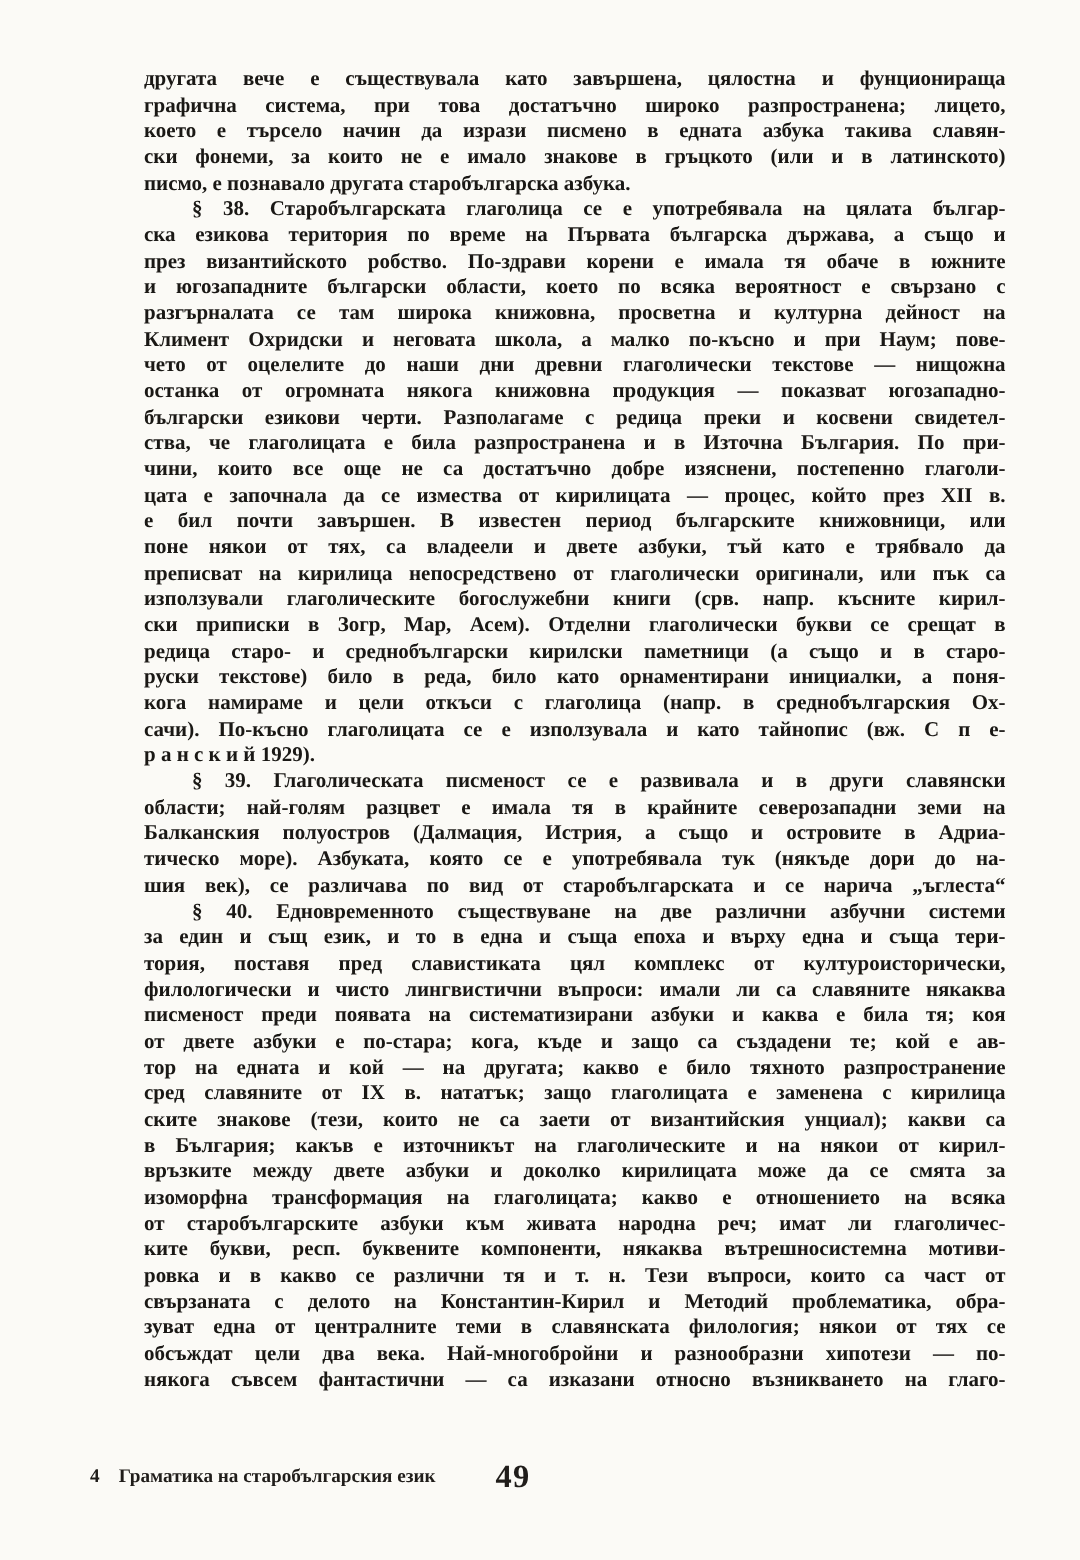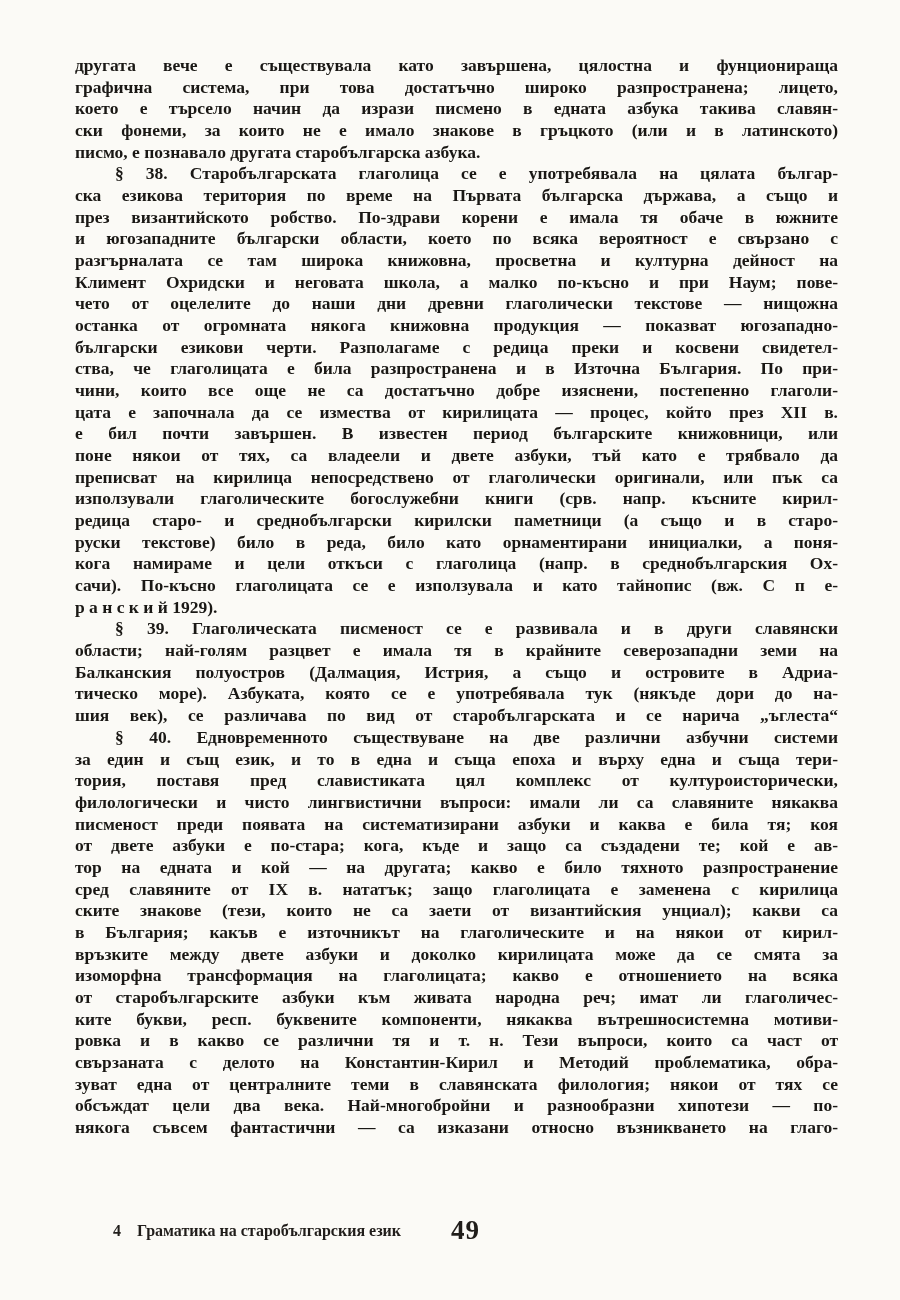--- a/index.html
+++ b/index.html
@@ -23,31 +23,31 @@
     font-weight: 700;
     line-height: 21.68px;
   }
   .para { margin: 0; }
   .line {
     height: 21.68px;
     overflow: hidden;
     text-align: justify;
     text-align-last: justify;
     white-space: normal;
+    margin-left: 45px;
   }
   .line.flush { text-align-last: left; }
   .line.indent { text-indent: 40px; }
   .footer {
     position: absolute;
     left: 75px; top: 1222px;
     width: 763px;
     font-size: 16px;
     font-weight: 700;
     color: #201d1a;
-    margin-left: 38px;
   }
   .footer .vol { margin-right: 16px; }
   .footer .pagenum {
     position: absolute;
     left: 338px; top: -7px;
     font-size: 27px;
     font-weight: 700;
     letter-spacing: 1px;
   }
 </style>
@@ -73,20 +73,21 @@
         <div class="line">чето от оцелелите до наши дни древни глаголически текстове — нищожна</div>
         <div class="line">останка от огромната някога книжовна продукция — показват югозападно-</div>
         <div class="line">български езикови черти. Разполагаме с редица преки и косвени свидетел-</div>
         <div class="line">ства, че глаголицата е била разпространена и в Източна България. По при-</div>
         <div class="line">чини, които все още не са достатъчно добре изяснени, постепенно глаголи-</div>
         <div class="line">цата е започнала да се измества от кирилицата — процес, който през XII в.</div>
         <div class="line">е бил почти завършен. В известен период българските книжовници, или</div>
         <div class="line">поне някои от тях, са владеели и двете азбуки, тъй като е трябвало да</div>
         <div class="line">преписват на кирилица непосредствено от глаголически оригинали, или пък са</div>
         <div class="line">използували глаголическите богослужебни книги (срв. напр. късните кирил-</div>
+        <div class="line">ски приписки в Зогр, Мар, Асем). Отделни глаголически букви се срещат в</div>
         <div class="line">редица старо- и среднобългарски кирилски паметници (а също и в старо-</div>
         <div class="line">руски текстове) било в реда, било като орнаментирани инициалки, а поня-</div>
         <div class="line">кога намираме и цели откъси с глаголица (напр. в среднобългарския Ох-</div>
         <div class="line">сачи). По-късно глаголицата се е използувала и като тайнопис (вж. С п е-</div>
         <div class="line flush">р а н с к и й 1929).</div>
       </div>
       <div class="para">
         <div class="line indent">§ 39. Глаголическата писменост се е развивала и в други славянски</div>
         <div class="line">области; най-голям разцвет е имала тя в крайните северозападни земи на</div>
         <div class="line">Балканския полуостров (Далмация, Истрия, а също и островите в Адриа-</div>

